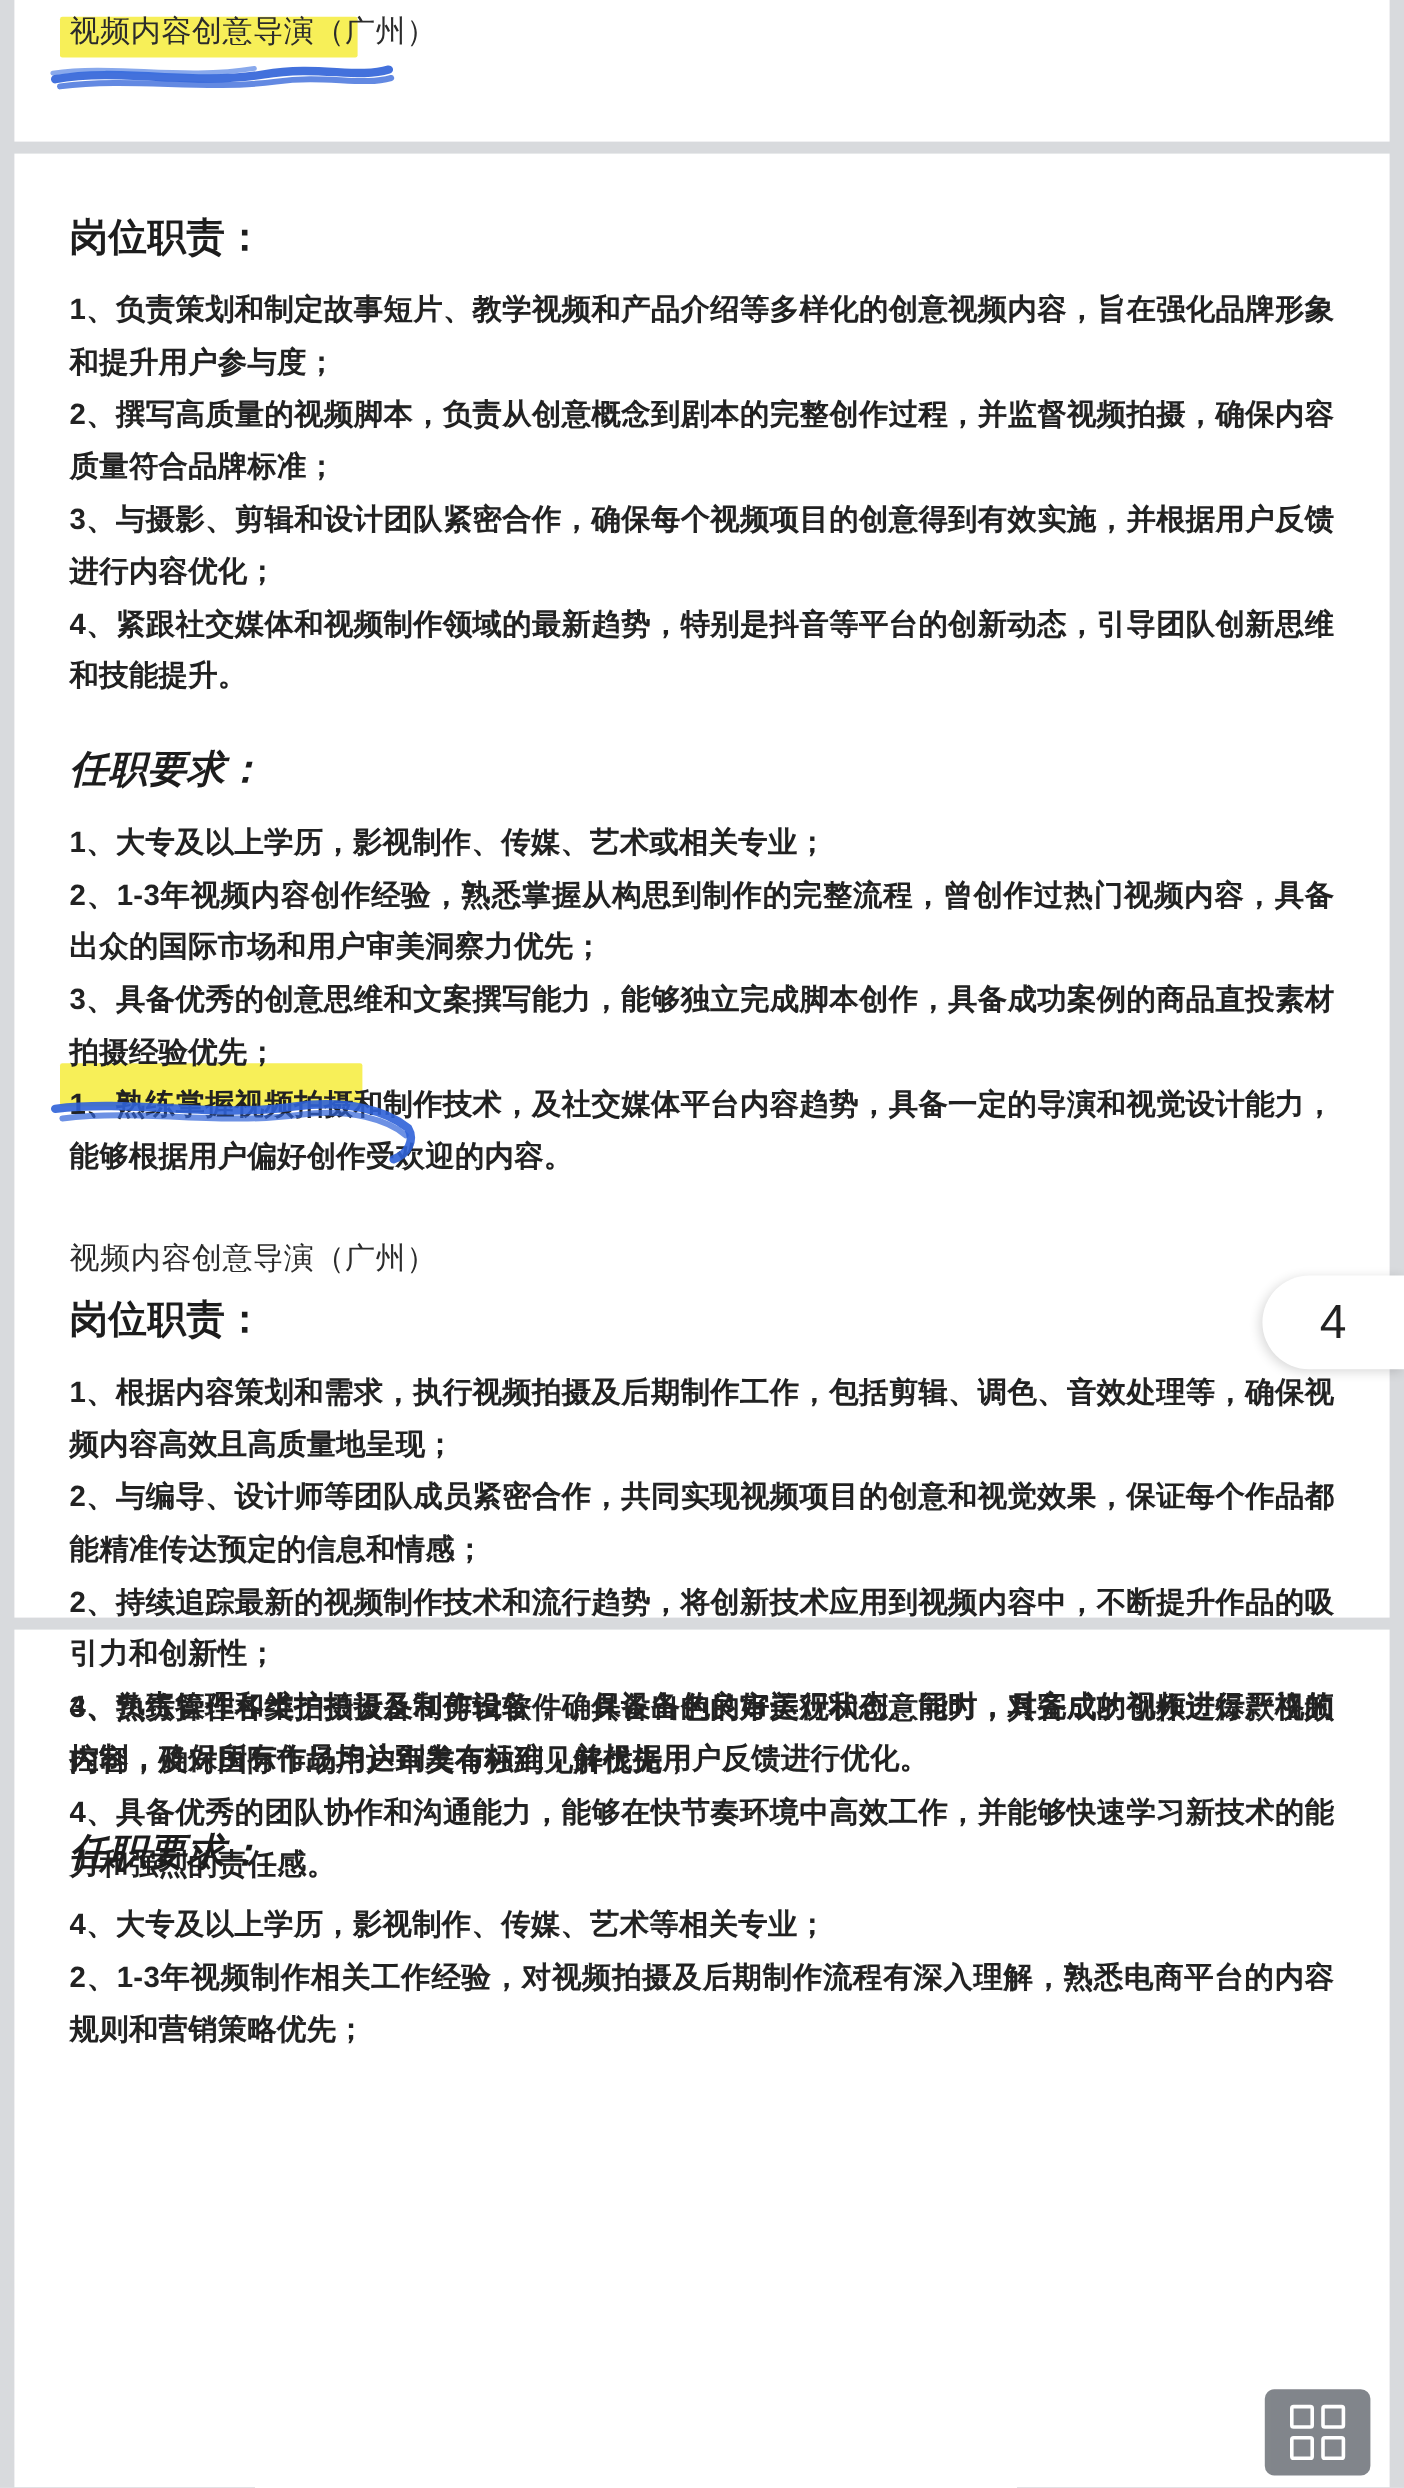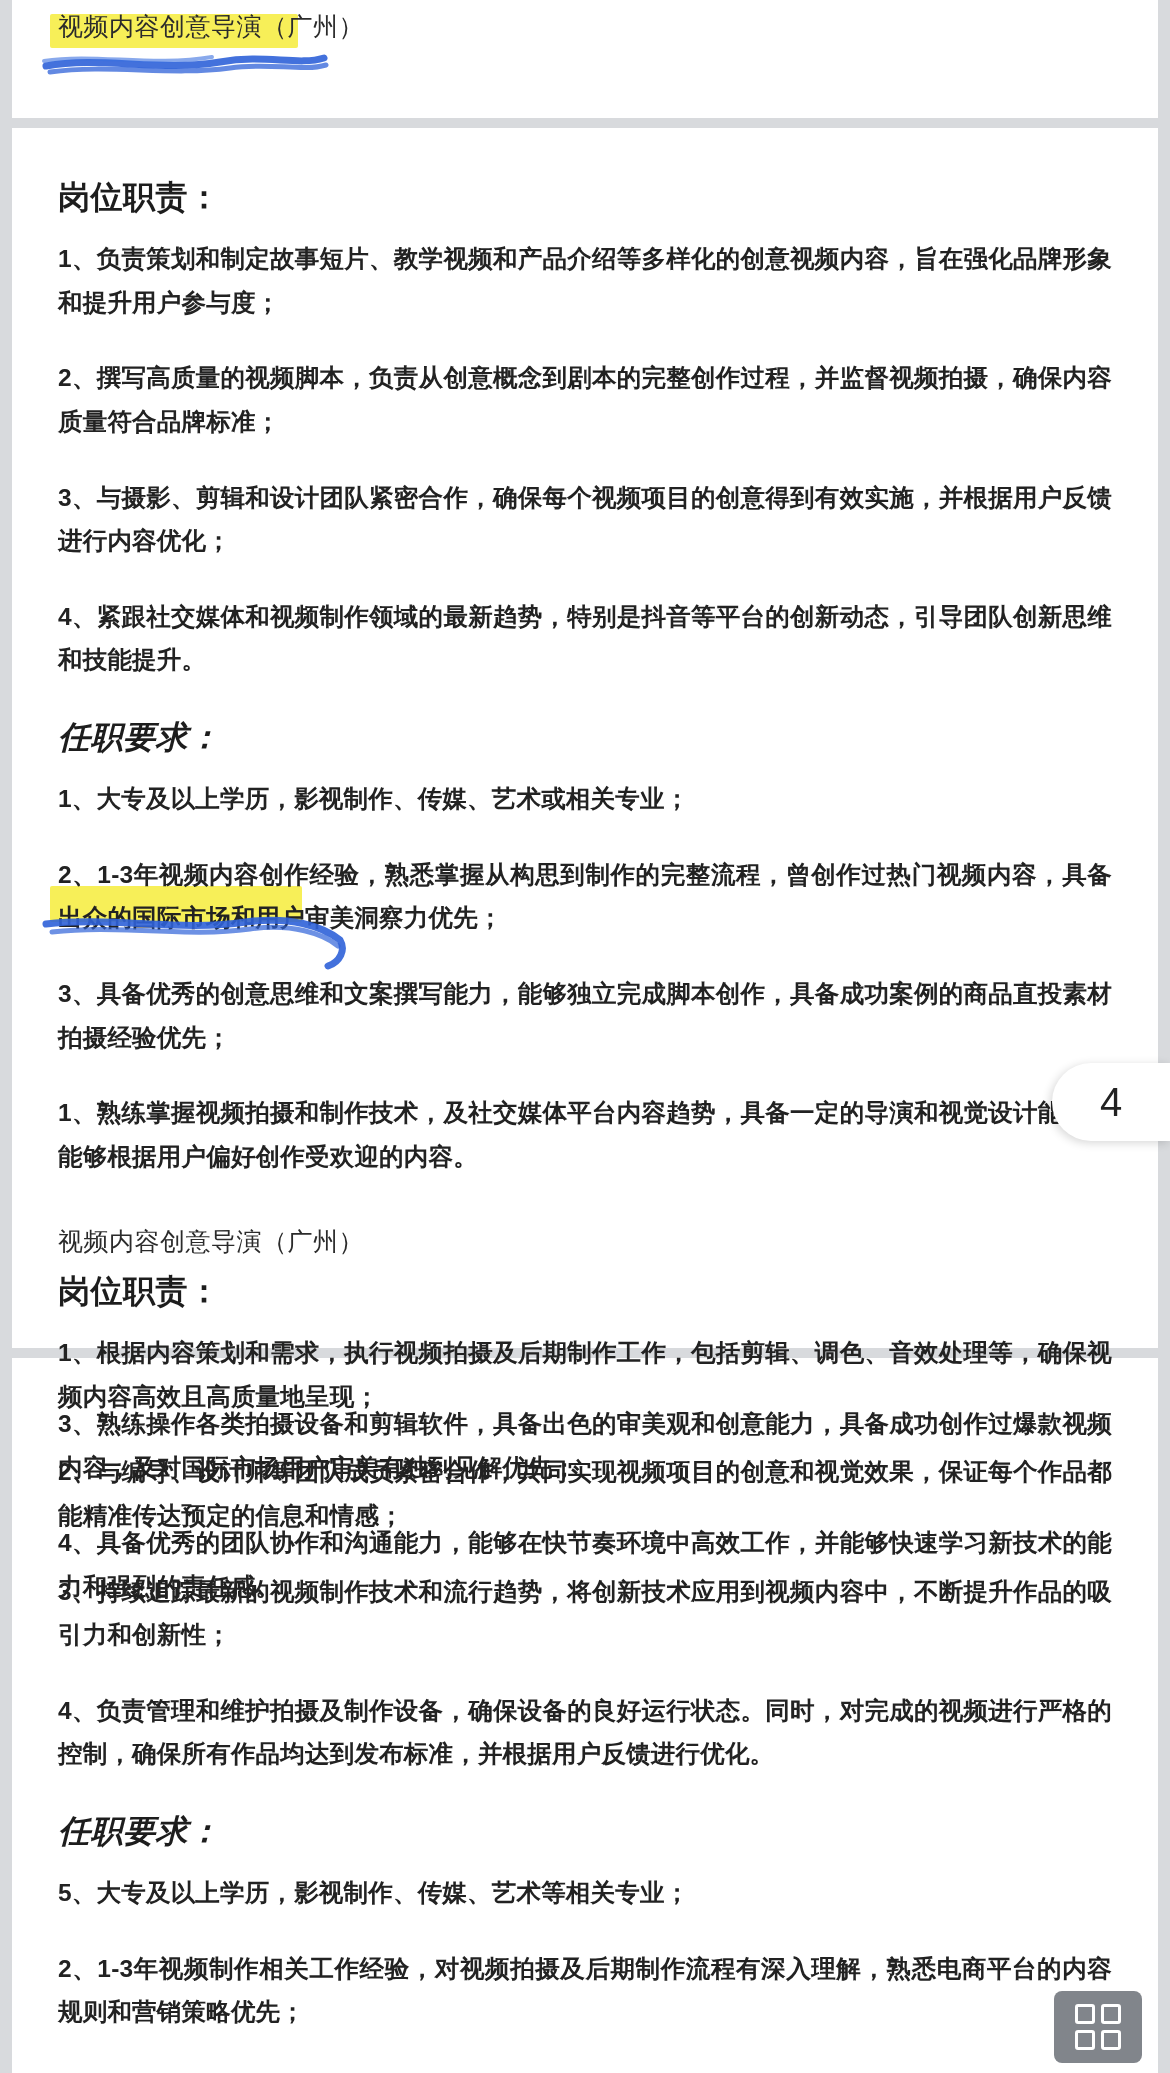--- a/index.html
+++ b/index.html
@@ -47,21 +47,21 @@
   }
   .para {
     font-size: 24.5px;
     color: #222222;
     line-height: 1.78;
     letter-spacing: 0.2px;
     text-align: justify;
     margin: 0;
     font-weight: bold;
   }
-  .para + .para { margin-top: 32px; }
+  .para + .para { margin-top: 0; }
   .sec-title     { margin: 0 0 14px 0; }
   .para + .sec-title { margin-top: 30px; font-style: italic; }
 
   
   .hl {
     position: absolute;
     background: #f6ee4a;
     opacity: 0.92;
     border-radius: 2px;
     z-index: 1;
@@ -165,25 +165,25 @@
       <div class="sec-title" style="margin-top:30px;">任职要求：</div>
       <p class="para">1、大专及以上学历，影视制作、传媒、艺术或相关专业；</p>
       <p class="para">2、1-3年视频内容创作经验，熟悉掌握从构思到制作的完整流程，曾创作过热门视频内容，具备出众的国际市场和用户审美洞察力优先；</p>
       <p class="para">3、具备优秀的创意思维和文案撰写能力，能够独立完成脚本创作，具备成功案例的商品直投素材拍摄经验优先；</p>
       <p class="para">1、熟练掌握视频拍摄和制作技术，及社交媒体平台内容趋势，具备一定的导演和视觉设计能力，能够根据用户偏好创作受欢迎的内容。</p>
 
       <div class="heading" style="margin-top:44px;">视频内容创意导演（广州）</div>
       <div class="sec-title" style="margin-top:6px;">岗位职责：</div>
       <p class="para">1、根据内容策划和需求，执行视频拍摄及后期制作工作，包括剪辑、调色、音效处理等，确保视频内容高效且高质量地呈现；</p>
       <p class="para">2、与编导、设计师等团队成员紧密合作，共同实现视频项目的创意和视觉效果，保证每个作品都能精准传达预定的信息和情感；</p>
-      <p class="para">3、持续追踪最新的视频制作技术和流行趋势，将创新技术应用到视频内容中，不断提升作品的吸引力和创新性；</p>
+      <p class="para">2、持续追踪最新的视频制作技术和流行趋势，将创新技术应用到视频内容中，不断提升作品的吸引力和创新性；</p>
       <p class="para">4、负责管理和维护拍摄及制作设备，确保设备的良好运行状态。同时，对完成的视频进行严格的控制，确保所有作品均达到发布标准，并根据用户反馈进行优化。</p>
 
       <div class="sec-title" style="margin-top:30px;">任职要求：</div>
-      <p class="para">5、大专及以上学历，影视制作、传媒、艺术等相关专业；</p>
+      <p class="para">4、大专及以上学历，影视制作、传媒、艺术等相关专业；</p>
       <p class="para">2、1-3年视频制作相关工作经验，对视频拍摄及后期制作流程有深入理解，熟悉电商平台的内容规则和营销策略优先；</p>
     </div>
   </div>
 
   <div class="card" id="card-bottom">
     <div class="inner-bottom">
       <p class="para">3、熟练操作各类拍摄设备和剪辑软件，具备出色的审美观和创意能力，具备成功创作过爆款视频内容，及对国际市场用户审美有独到见解优先；</p>
       <p class="para">4、具备优秀的团队协作和沟通能力，能够在快节奏环境中高效工作，并能够快速学习新技术的能力和强烈的责任感。</p>
     </div>
   </div>

